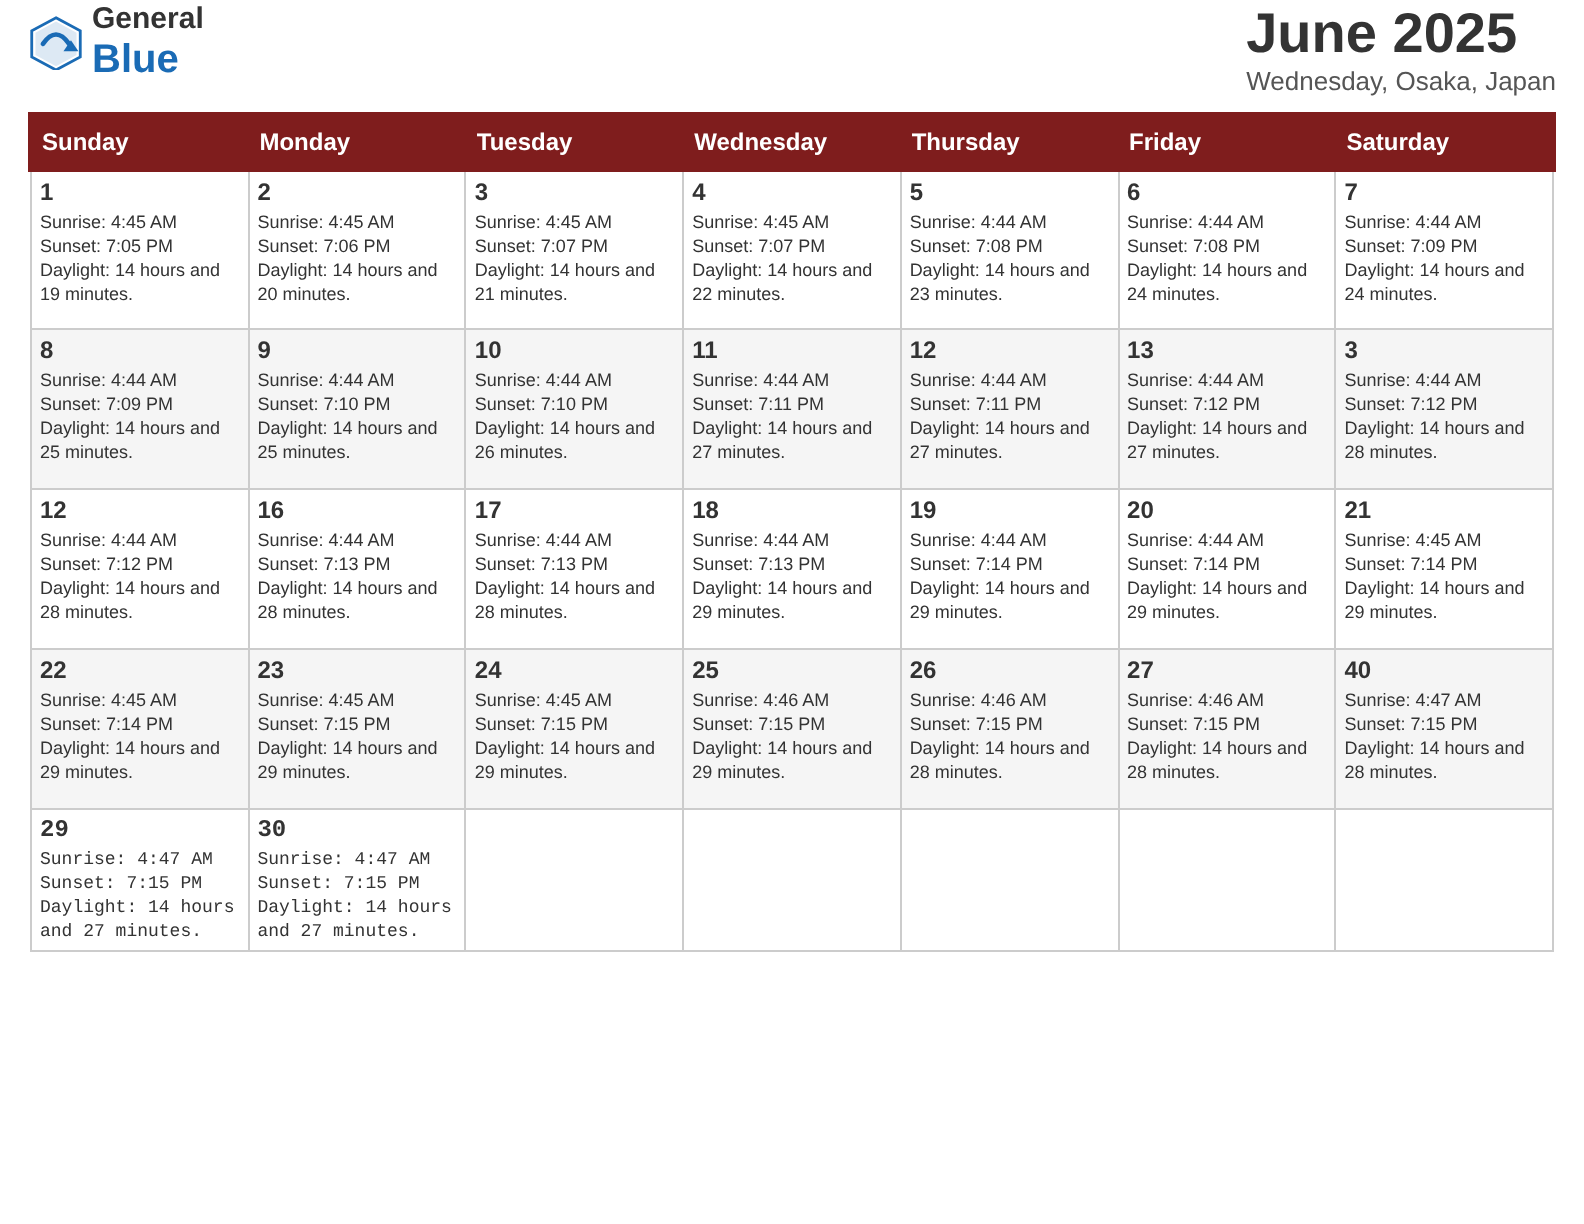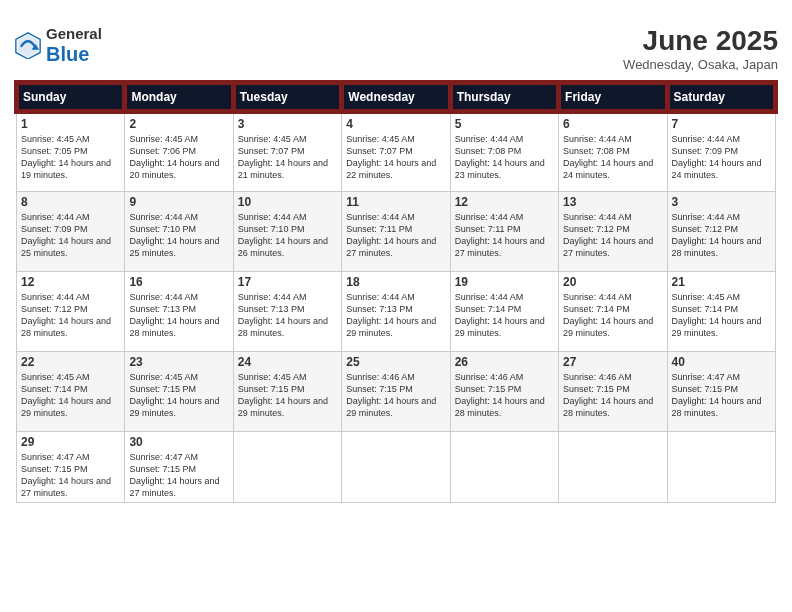--- a/index.html
+++ b/index.html
@@ -7,21 +7,21 @@
       font-family: Arial, sans-serif;
       background: #fff;
       width: 792px;
       height: 612px;
       overflow: hidden;
     }
     .container {
       width: 792px;
       height: 612px;
       background: #fff;
-      padding: 26px 14px 10px 14px;
+      padding: 2px 14px 10px 14px;
       border-radius: 14px;
     }
     .header {
       display: flex;
       justify-content: space-between;
       align-items: flex-start;
       margin-bottom: 8px;
     }
     .logo {
       display: flex;
@@ -41,45 +41,44 @@
     .logo-blue {
       font-size: 20px;
       font-weight: bold;
       color: #1a6bb5;
     }
     .logo-icon {
       width: 28px;
       height: 28px;
     }
     .title-block {
-      text-align: right;
     }
     .month-title {
       font-size: 28px;
       font-weight: bold;
       color: #333;
       line-height: 1.1;
     }
     .location {
       font-size: 13px;
       color: #555;
     }
     .calendar {
       width: 100%;
       border-collapse: collapse;
       table-layout: fixed;
     }
     .calendar th {
-      background: #0f172a;
+      background: #7f1d1d;
       color: #fff;
       font-size: 12px;
       font-weight: bold;
       padding: 5px 4px;
       text-align: left;
-      border: 5px solid #7f1d1d;
+      border: 3px solid #7f1d1d;
     }
     .calendar td {
       vertical-align: top;
       border: 1px solid #ccc;
       padding: 3px 4px;
       font-size: 9.5px;
       color: #333;
       height: 80px;
       background: #fff;
     }
@@ -96,20 +95,21 @@
     .cell-text {
       font-size: 9px;
       color: #333;
       line-height: 1.35;
     }
     .empty-cell {
       background: #f9f9f9;
     }
     .last-row td {
       height: 70px;
+      font-family: Liberation Mono, monospace;
     }
   </style>
 </head>
 <body>
 
 <div class="container">
   <div class="header">
     <div class="logo">
       <svg class="logo-icon" viewBox="0 0 30 30">
         <polygon points="15,4 26,10 26,22 15,28 4,22 4,10" fill="#1a6bb5" opacity="0.15"></polygon>

